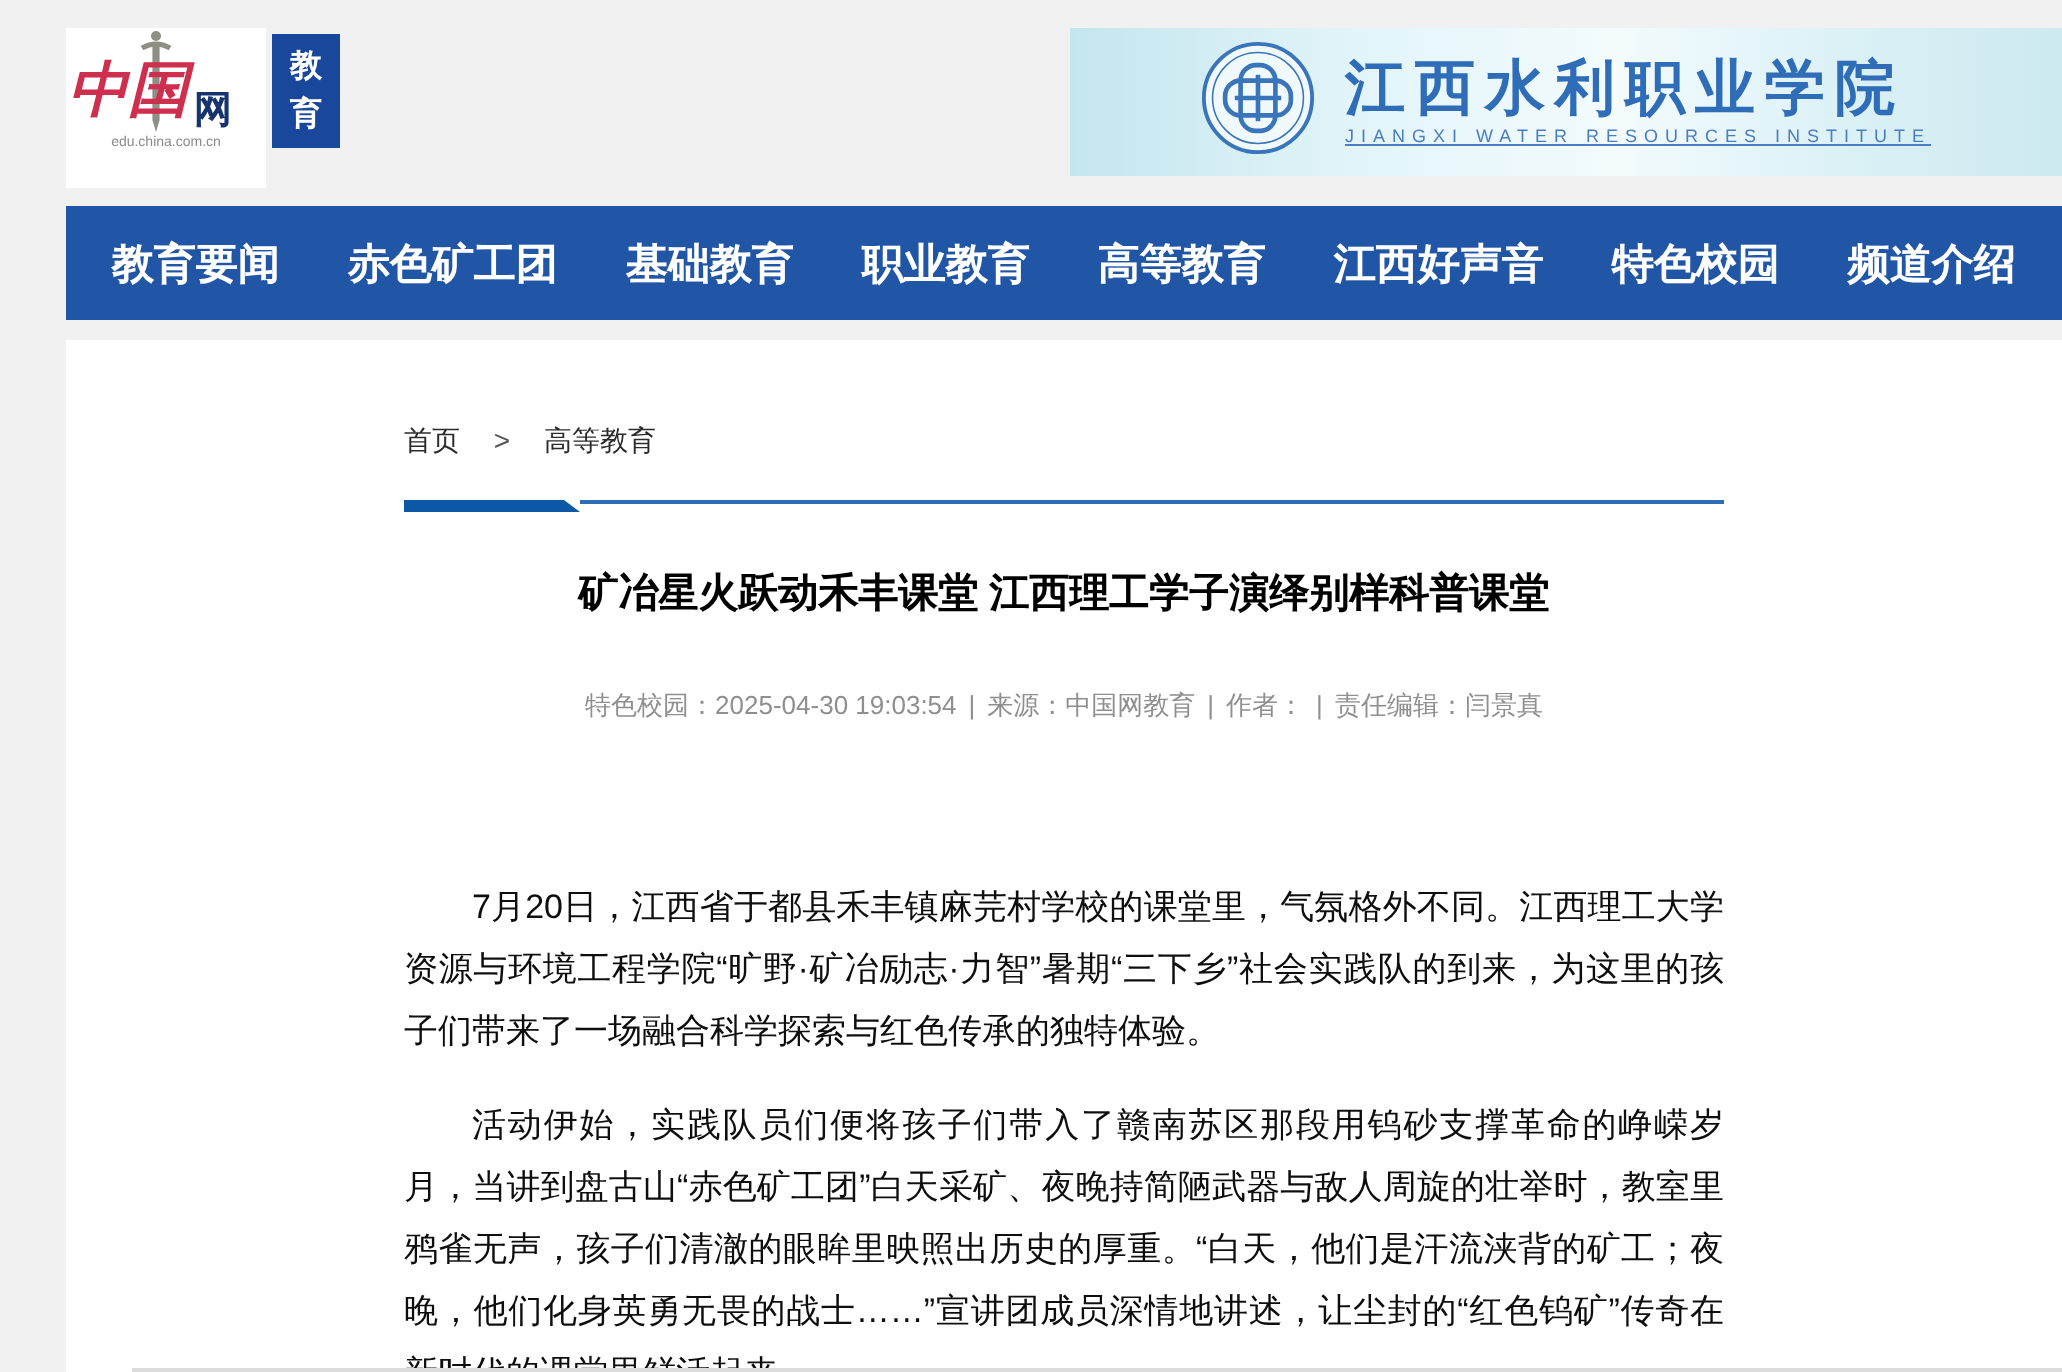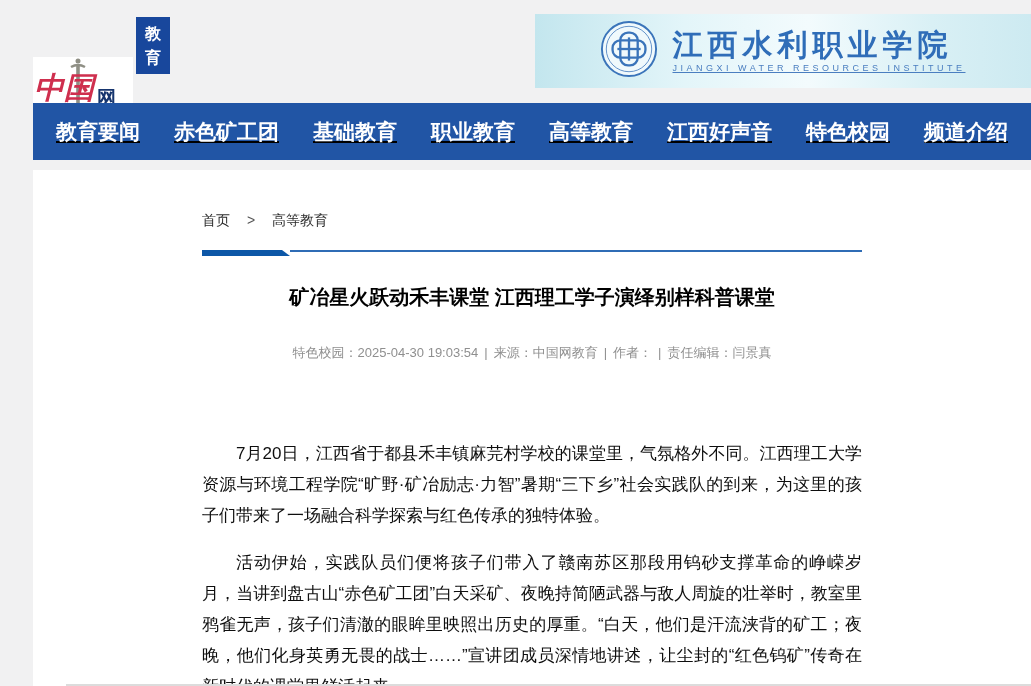--- a/index.html
+++ b/index.html
@@ -8,21 +8,21 @@
     position: relative;
     background: #f1f1f2;
     font-family: "Liberation Sans", "DejaVu Sans", sans-serif;
     overflow: hidden;
   }
 
   
   .header { position: absolute; top: 0; left: 0; right: 0; height: 103px; }
 
   .logo-wrap { position: absolute; left: 33px; top: 14px; display: flex; align-items: flex-start; cursor: pointer; }
-  .logo-box { width: 100px; height: 80px; background: #ffffff; margin-top: 43px; }
+  .logo-box { width: 100px; height: 80px; background: #ffffff; }
   .edu-badge {
     width: 34px; height: 57px; margin-left: 3px; margin-top: 3px;
     background: #18479c; color: #ffffff;
     display: flex; flex-direction: column; align-items: center; justify-content: center;
     font-size: 16px; font-weight: bold; line-height: 1.45;
   }
 
   .banner {
     position: absolute; left: 535px; right: 0; top: 14px; height: 74px;
     background: linear-gradient(90deg, #c3e6ee 0%, #e3f5f9 30%, #f3fbfd 55%, #d9f0f5 80%, #cdeaf1 100%);
@@ -38,21 +38,20 @@
   .banner-en {
     color: #4a7ec0; font-size: 9px; letter-spacing: 3.5px; margin-top: 3px; text-decoration: underline;
   }
 
   
   .nav {
     position: absolute; left: 33px; right: 0; top: 103px; height: 57px;
     background: #2155a5;
     display: flex; align-items: center; justify-content: space-between;
     padding: 0 23px;
-    text-decoration: underline;
   }
   .nav-item {
     color: #ffffff; font-size: 21px; font-weight: bold;
     white-space: nowrap; cursor: pointer;
   }
 
   
   .content {
     position: absolute; left: 33px; right: 0; top: 170px; bottom: 0;
     background: #ffffff;

